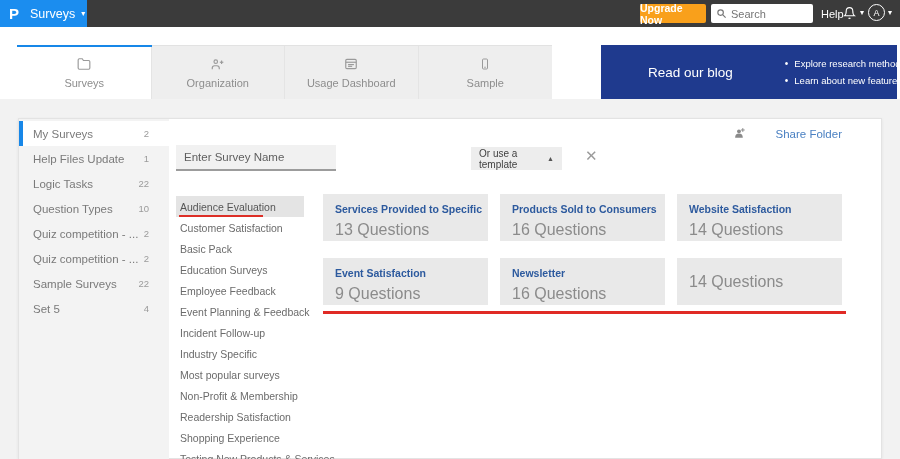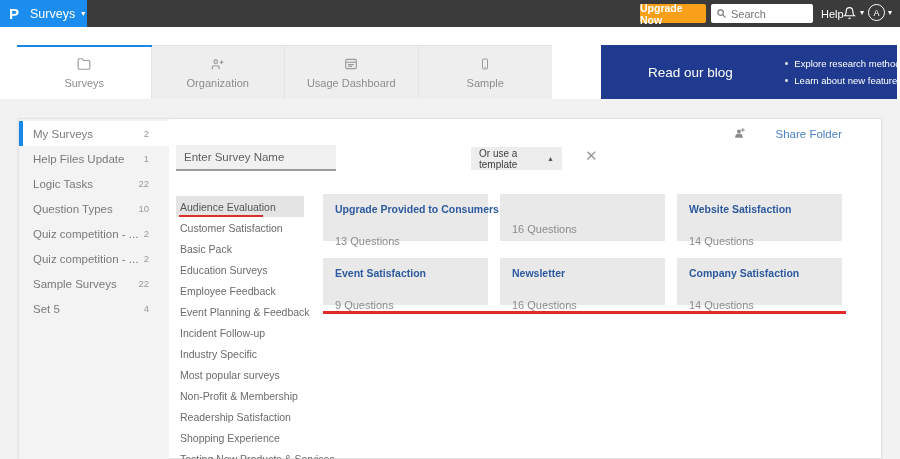--- a/index.html
+++ b/index.html
@@ -80,21 +80,21 @@
   .cat-list { position:absolute; left:157px; top:77px; width:128px; }
   .cat-item { position:relative; height:21px; display:flex; align-items:center; padding-left:4px;
     font-size:10.5px; color:#6b6b6b; cursor:pointer; white-space:nowrap; }
   .cat-item.selected { background:#e4e4e4; color:#555; }
   .cat-underline { position:absolute; left:3px; bottom:0; width:84px; height:2.5px; background:#dd2f27; }
 
   .cards-grid { position:absolute; left:304px; top:75px; width:519px; display:grid;
     grid-template-columns:repeat(3,165px); gap:17px 12px; }
   .tpl-card { height:47px; background:#e9e9e9; padding:9px 12px 0; cursor:pointer; }
   .card-title { font-size:10.5px; font-weight:bold; color:#2d5a9e; white-space:nowrap; }
-  .card-q { font-size:11px; color:#8b8b8b; margin-top:20px; }
+  .card-q { font-size:16px; color:#8b8b8b; margin-top:6px; }
 
   .red-line { position:absolute; left:304px; top:192px; width:523px; height:3px; background:#e02a25; }
 </style>
 </head>
 <body>
 
 <div class="stage">
 
   <div class="topbar">
     <div class="logo-area">
@@ -245,39 +245,39 @@
         <div class="cat-item">Incident Follow-up</div>
         <div class="cat-item">Industry Specific</div>
         <div class="cat-item">Most popular surveys</div>
         <div class="cat-item">Non-Profit &amp; Membership</div>
         <div class="cat-item">Readership Satisfaction</div>
         <div class="cat-item">Shopping Experience</div>
         <div class="cat-item">Testing New Products &amp; Services</div>
       </div>
     <div class="cards-grid">
         <div class="tpl-card">
-          <div class="card-title">Upgrade Provided to Consumers</div>
+          <div class="card-title">Services Provided to Specific</div>
           <div class="card-q">13 Questions</div>
         </div>
         <div class="tpl-card">
+          <div class="card-title">Products Sold to Consumers</div>
           <div class="card-q">16 Questions</div>
         </div>
         <div class="tpl-card">
           <div class="card-title">Website Satisfaction</div>
           <div class="card-q">14 Questions</div>
         </div>
         <div class="tpl-card">
           <div class="card-title">Event Satisfaction</div>
           <div class="card-q">9 Questions</div>
         </div>
         <div class="tpl-card">
           <div class="card-title">Newsletter</div>
           <div class="card-q">16 Questions</div>
         </div>
         <div class="tpl-card">
-          <div class="card-title">Company Satisfaction</div>
           <div class="card-q">14 Questions</div>
         </div>
       </div>
     <div class="red-line"></div>
   </div>
 
 </div>
 
 </body></html>

